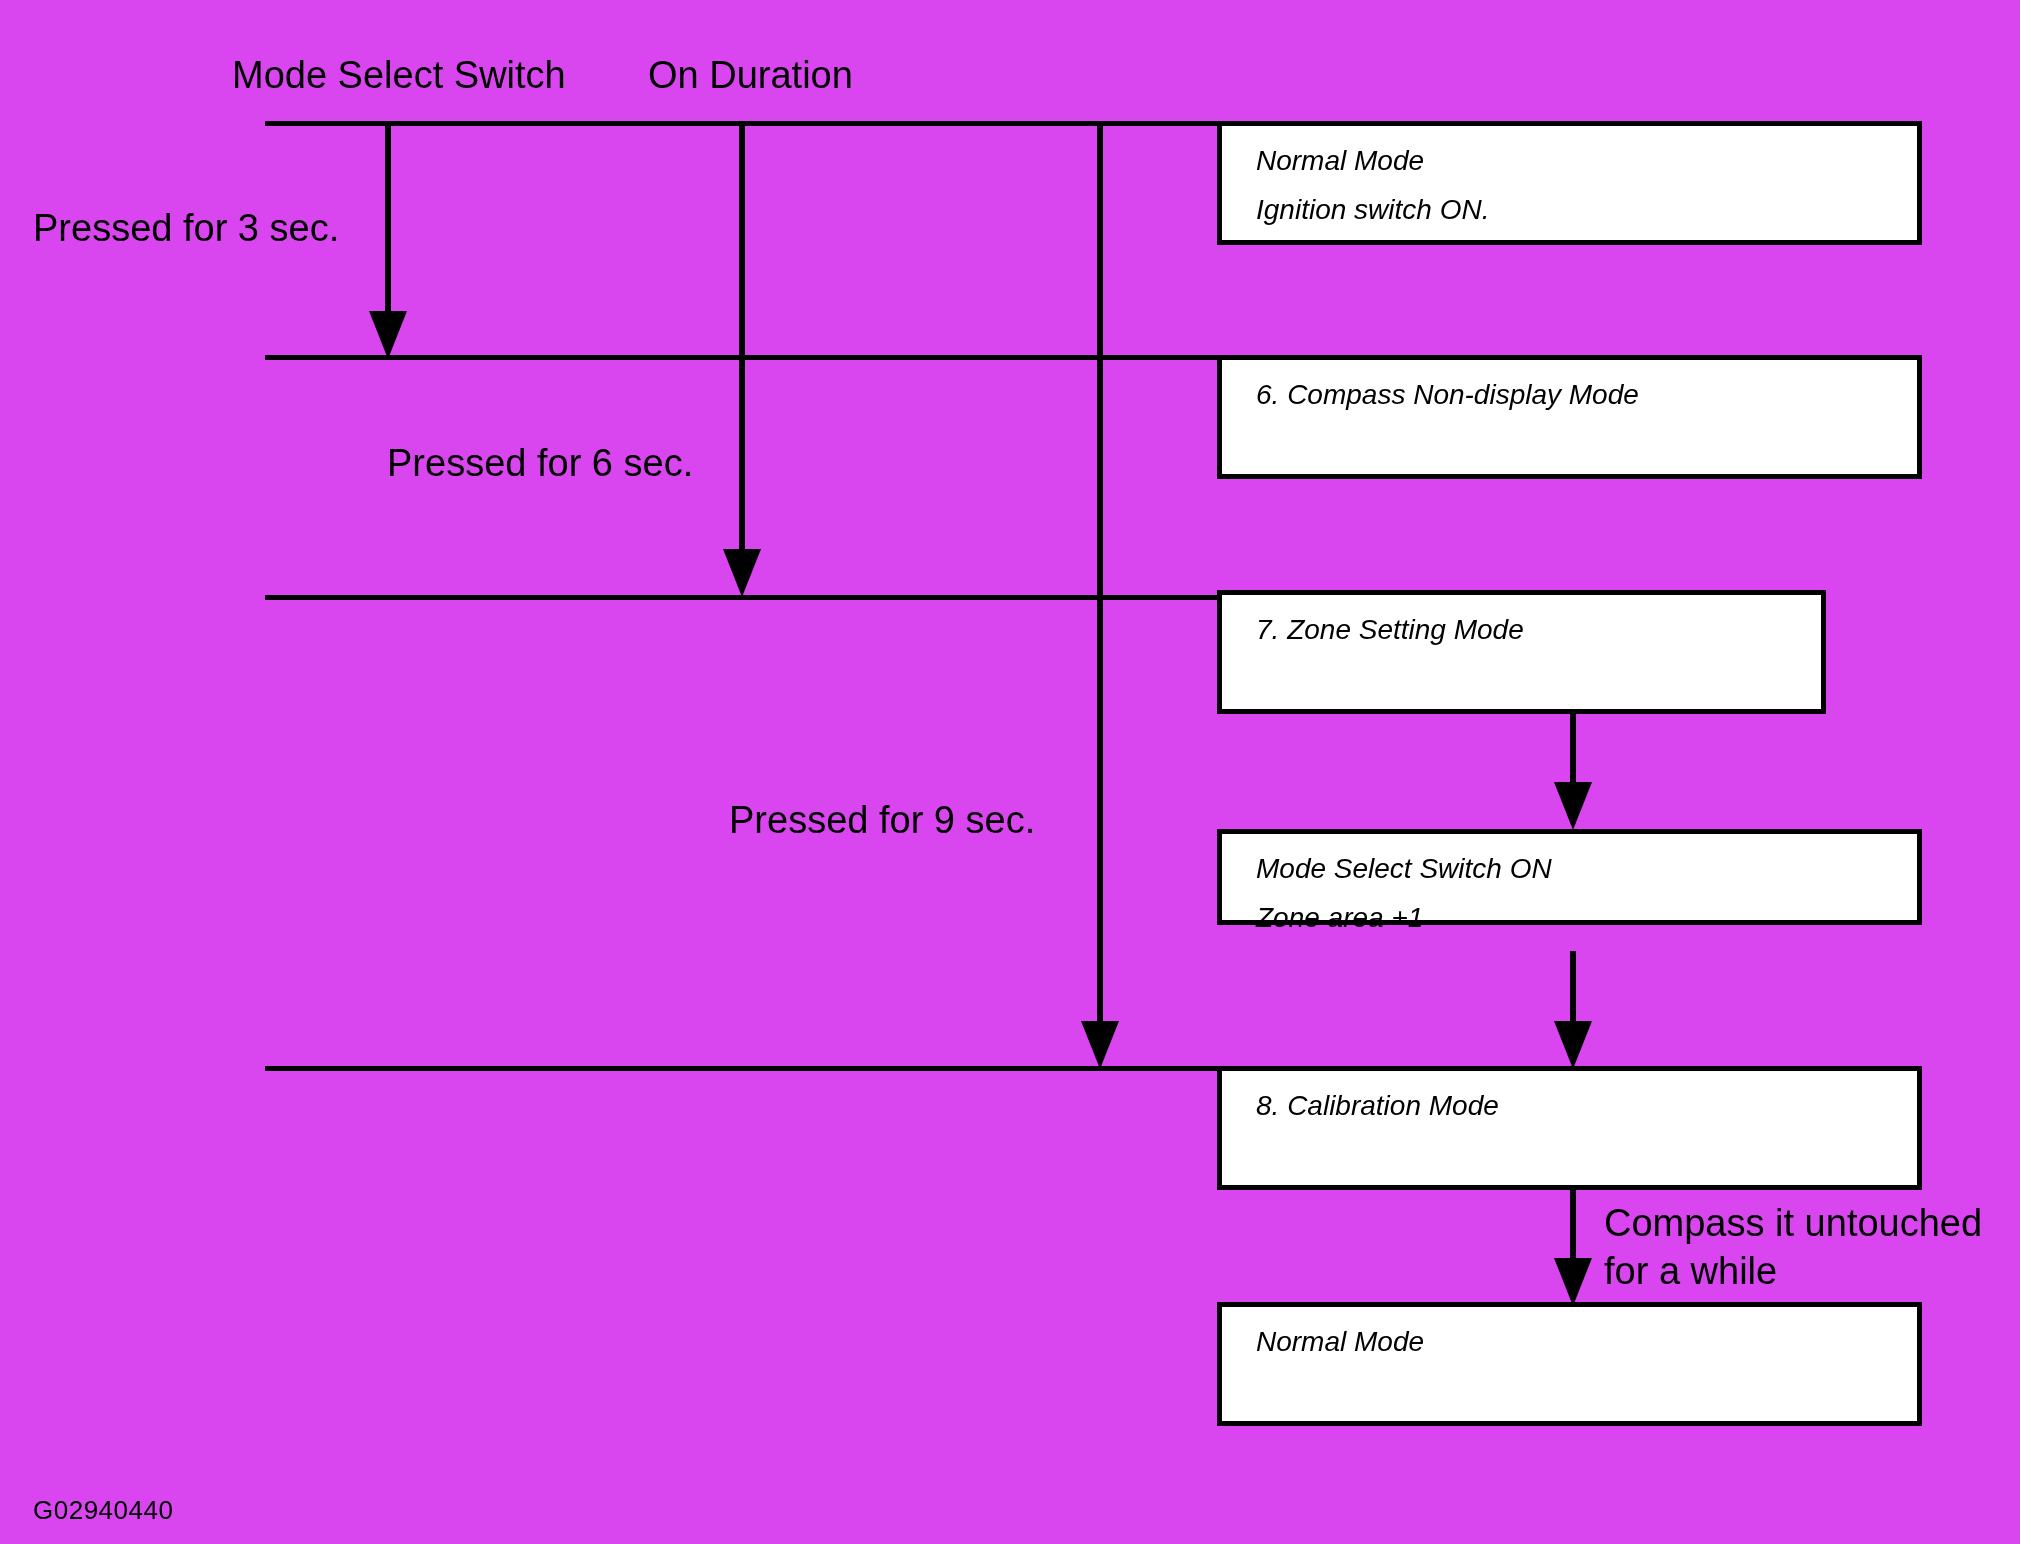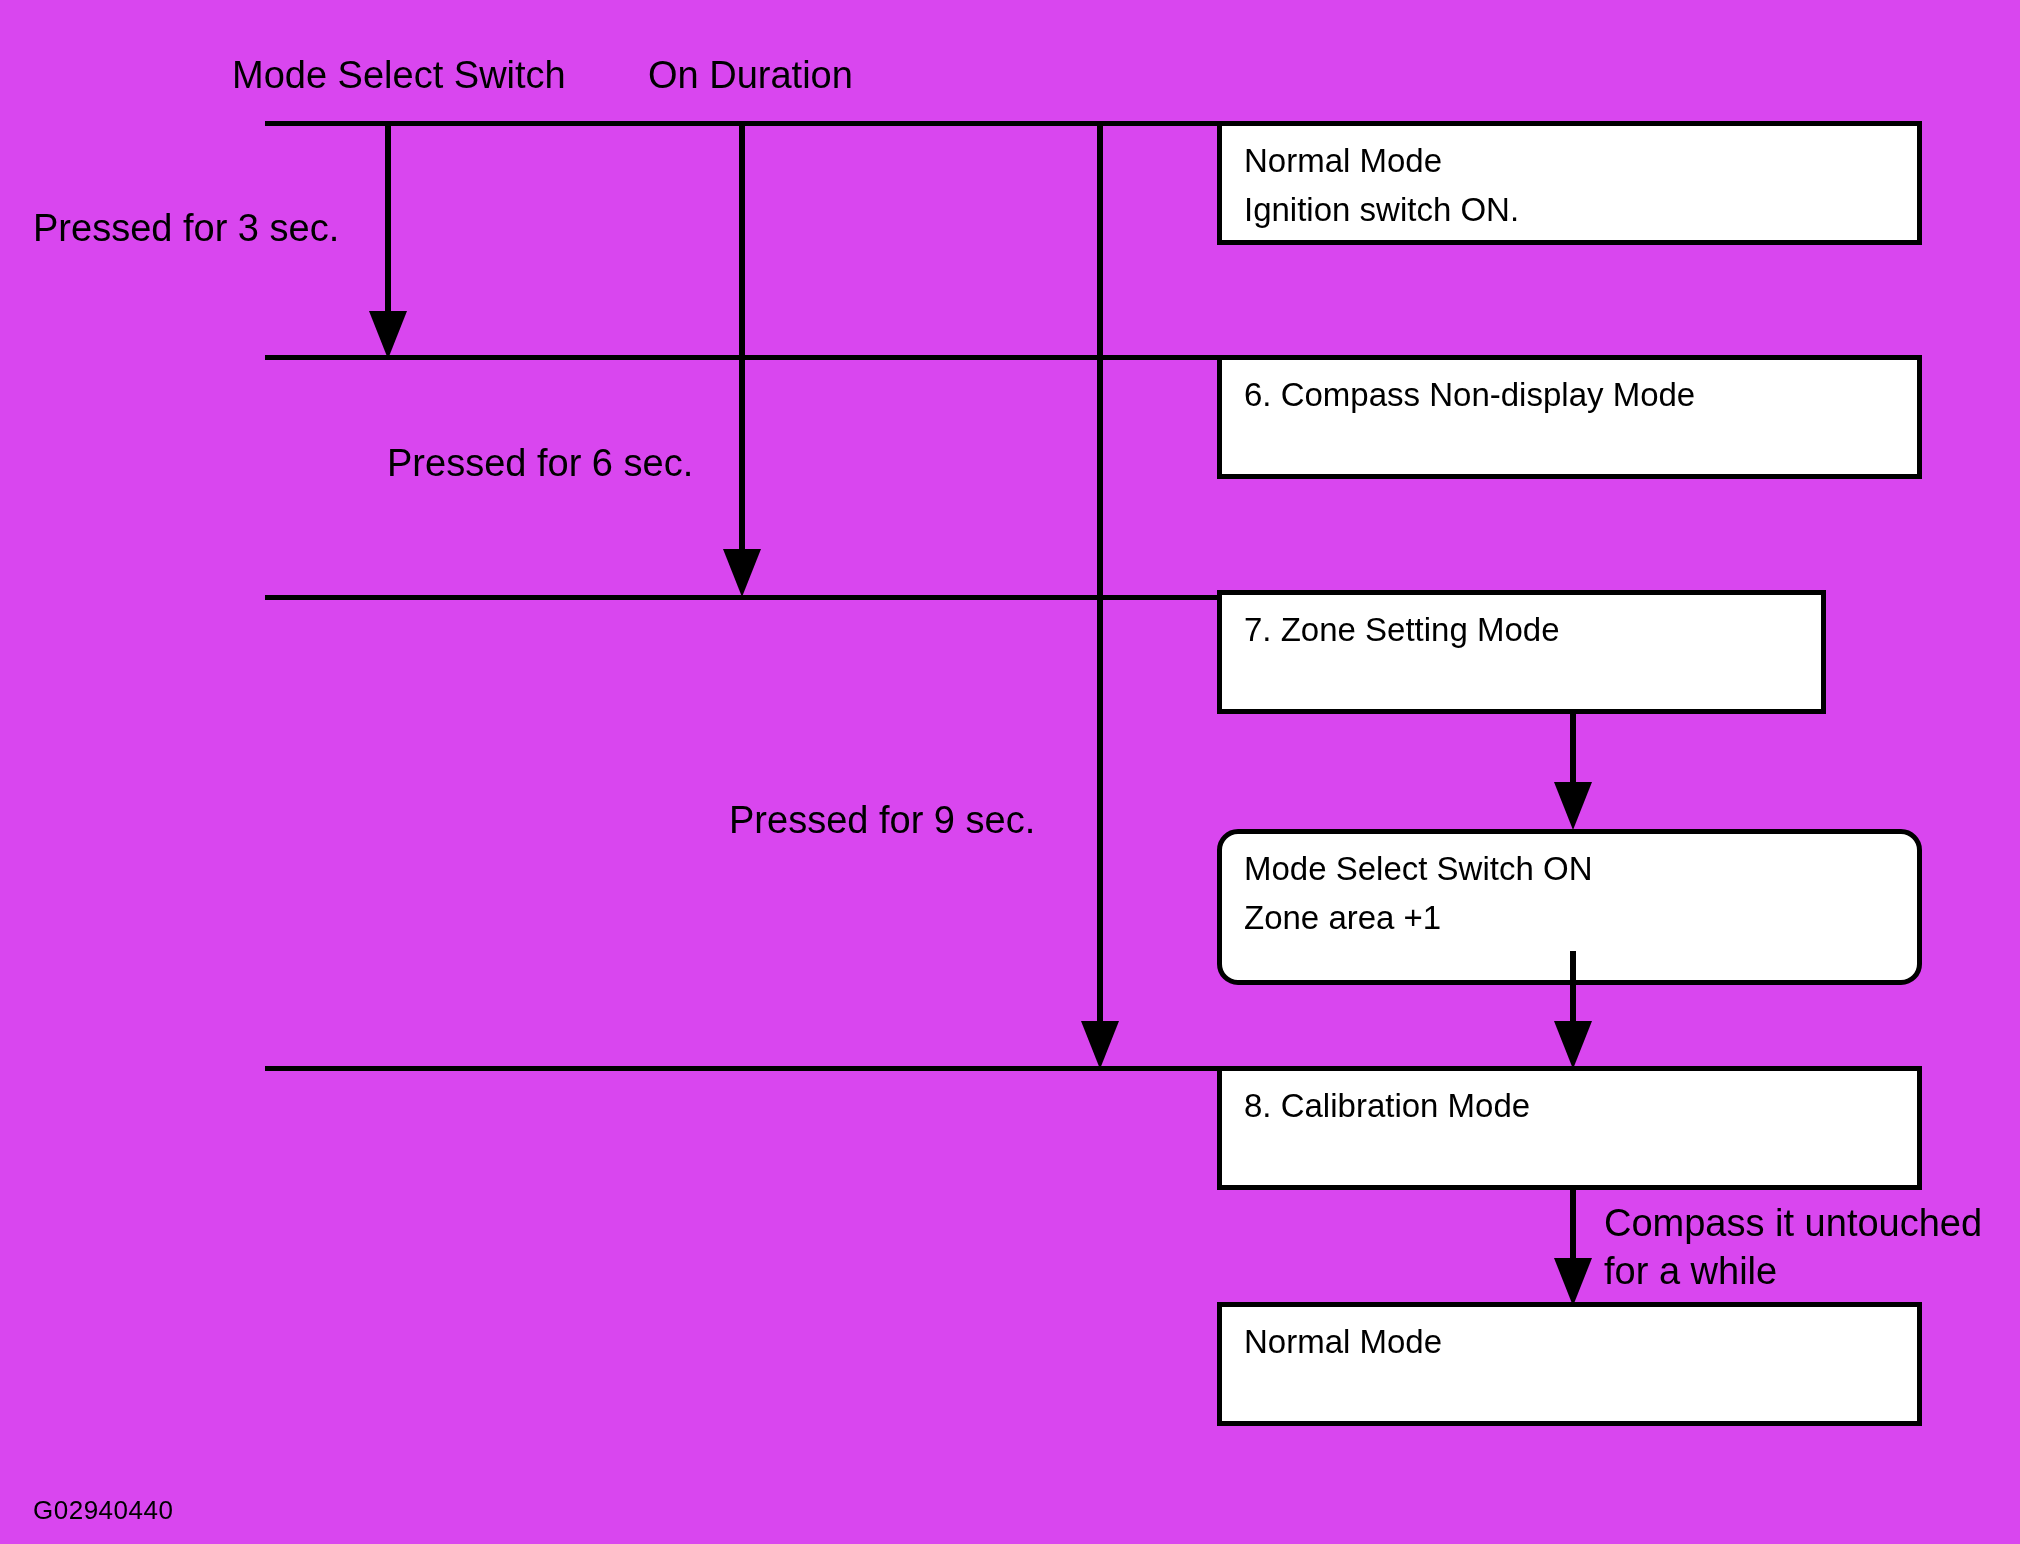--- a/index.html
+++ b/index.html
@@ -39,26 +39,27 @@
     color: #000000;
   }
   .box {
     position: absolute;
     border: 5px solid #000000;
     background: #ffffff;
     box-sizing: border-box;
   }
   .box-text {
     position: absolute;
-    left: 22px;
+    left: 34px;
     top: 10px;
-    font-size: 33px;
+    font-size: 28px;
     line-height: 49px;
     white-space: pre;
     color: #000000;
+    font-style: italic;
   }
   .figure-id {
     position: absolute;
     font-size: 26px;
     letter-spacing: 0.5px;
     white-space: pre;
     color: #000000;
   }
 </style>
 </head>
@@ -110,21 +111,21 @@
   </div>
 
   <div class="box" style="left:1217px; top:355px; width:705px; height:124px;">
     <div class="box-text">6. Compass Non-display Mode</div>
   </div>
 
   <div class="box" style="left:1217px; top:590px; width:609px; height:124px;">
     <div class="box-text">7. Zone Setting Mode</div>
   </div>
 
-  <div class="box" style="left:1217px; top:829px; width:705px; height:156px;border-radius:21px;">
+  <div class="box" style="left:1217px; top:829px; width:705px; height:96px;">
     <div class="box-text">Mode Select Switch ON</div>
     <div class="box-text" style="top:59px;">Zone area +1</div>
   </div>
 
   <div class="box" style="left:1217px; top:1066px; width:705px; height:124px;">
     <div class="box-text">8. Calibration Mode</div>
   </div>
 
   <div class="box" style="left:1217px; top:1302px; width:705px; height:124px;">
     <div class="box-text">Normal Mode</div>

